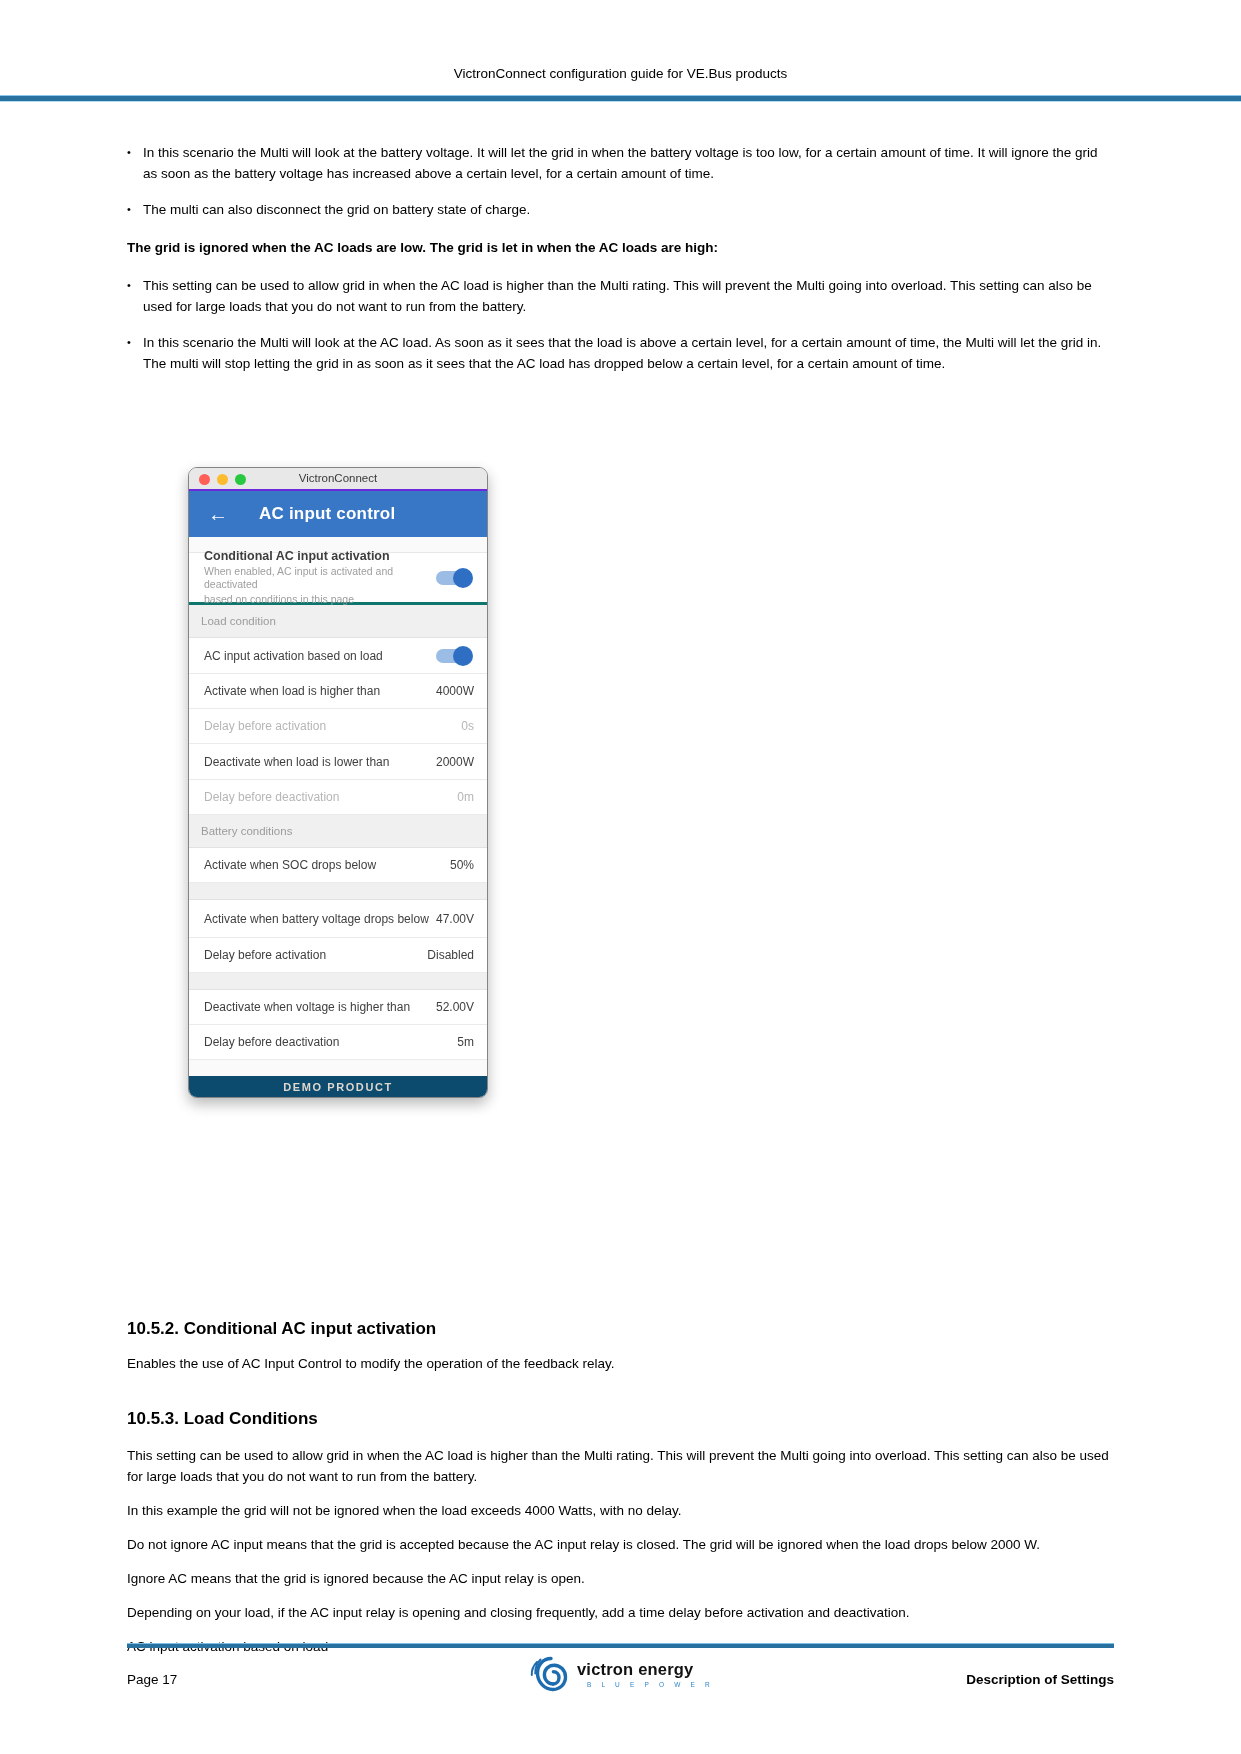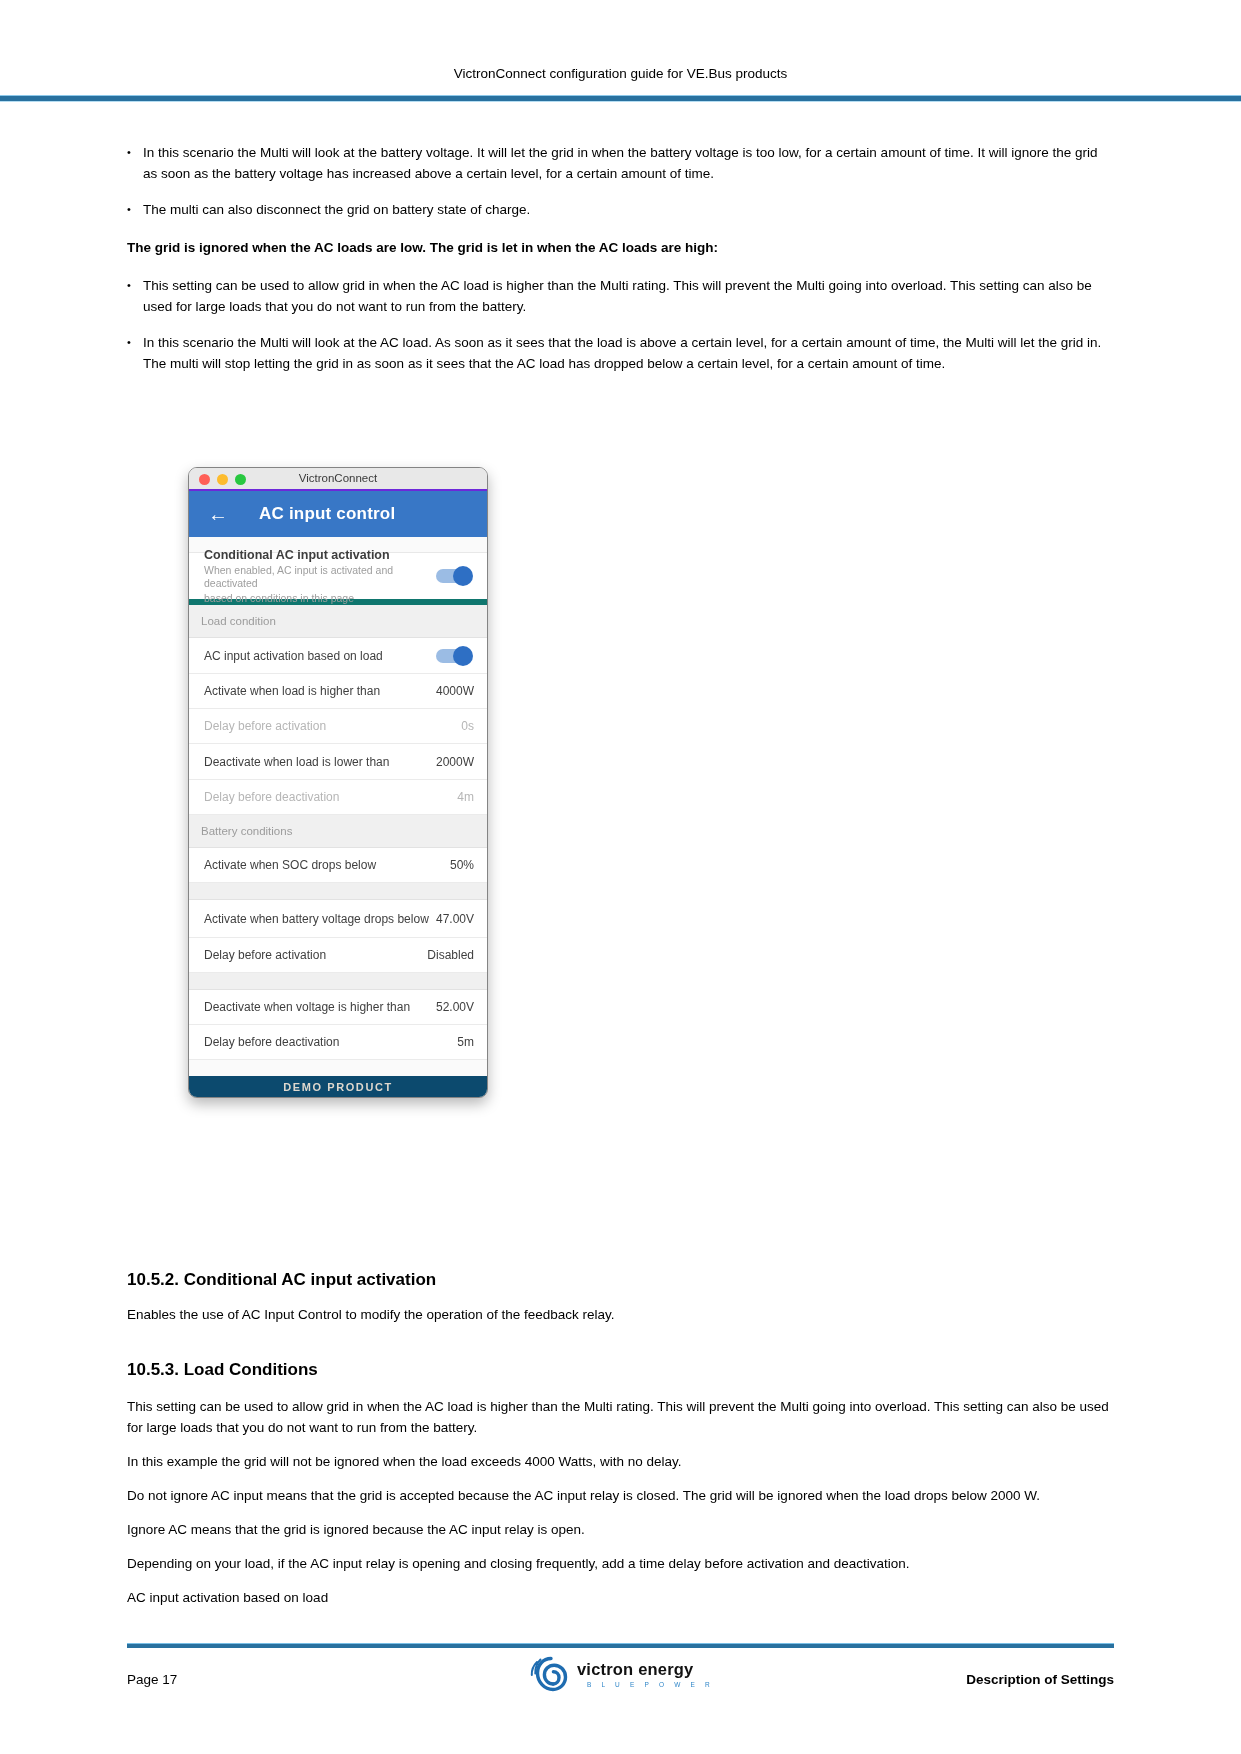--- a/index.html
+++ b/index.html
@@ -43,21 +43,21 @@
 
   .app-body { background:#fafafa; }
   .gap-top { height:16px; background:#fafafa; border-bottom:1px solid #e8e8e8; }
   .row { display:flex; justify-content:space-between; align-items:center;
     height:35px; padding:0 13px 0 15px; background:#fff;
     border-bottom:1px solid #ebebeb; font-size:12px; color:#3f3f3f; }
   .row.h36 { height:36px; } .row.h38 { height:38px; } .row.h42 { height:42px; }
   .row.disabled { color:#b6b6b6; }
   .row-value { font-size:12px; }
   .row-rich { height:52px; padding:7px 13px 7px 15px; background:#fff;
-    border-bottom:6px solid #0f766e; display:flex; justify-content:space-between; align-items:center; }
+    border-bottom:3px solid #0f766e; display:flex; justify-content:space-between; align-items:center; }
   .rich-title { font-size:12.5px; font-weight:bold; color:#3d3d3d; }
   .rich-sub { font-size:10.5px; line-height:13px; color:#9e9e9e; margin-top:2px; }
   .section-row { height:33px; display:flex; align-items:center; padding-left:12px;
     background:#f0f0f0; color:#9c9c9c; font-size:11.5px; border-bottom:1px solid #e2e2e2; }
   .spacer-row { height:17px; background:#f0f0f0; border-bottom:1px solid #e2e2e2; }
 
   .toggle { position:relative; width:35px; height:14px; border-radius:7px;
     background:#9bbce4; margin-right:3px; flex:0 0 35px; }
   .toggle .knob { position:absolute; right:-2px; top:-3px; width:20px; height:20px;
     border-radius:50%; background:#2e6fc4; }
@@ -66,21 +66,21 @@
     display:flex; align-items:center; justify-content:space-between;
     padding:0 10px 0 14px; font-size:12px; color:#3f3f3f; }
   .caret { font-size:8px; color:#555; }
 
   .gap-bottom { height:16px; background:#fafafa; }
   .demo-bar { height:21px; background:#0c4a6e; border-radius:0 0 8px 8px;
     display:flex; align-items:center; justify-content:center;
     color:#ded8ce; font-size:11px; font-weight:bold; letter-spacing:1.6px; }
 
   
-  .sections { position:absolute; top:1269px; left:127px; width:987px;
+  .sections { position:absolute; top:1318px; left:127px; width:987px;
     font-size:13.5px; line-height:21px; }
   .sections h2 { font-size:17px; font-weight:bold; margin:0 0 14px 0; }
   .sections h2.second { margin-top:34px; margin-bottom:16px; }
   .sections p { margin:0 0 13px 0; }
 
   
   .footer-rule { position:absolute; top:1643px; left:127px; width:987px; height:5px;
     background:linear-gradient(to bottom,#79bfe6 0 22%,#29719f 22% 100%); }
   .footer-page { position:absolute; top:1672px; left:127px; font-size:13.5px; font-weight:normal; }
   .footer-right { position:absolute; top:1672px; right:127px; font-size:13.5px; font-weight:bold; }
@@ -168,21 +168,21 @@
         <span class="row-value">0s</span>
       </div>
 
       <div class="row h36">
         <span>Deactivate when load is lower than</span>
         <span class="row-value">2000W</span>
       </div>
 
       <div class="row disabled">
         <span>Delay before deactivation</span>
-        <span class="row-value">4m</span>
+        <span class="row-value">0m</span>
       </div>
 
       <div class="section-row">
         <span>Battery conditions</span>
       </div>
 
       <div class="row">
         <span>Activate when SOC drops below</span>
         <span class="row-value">50%</span>
       </div>

